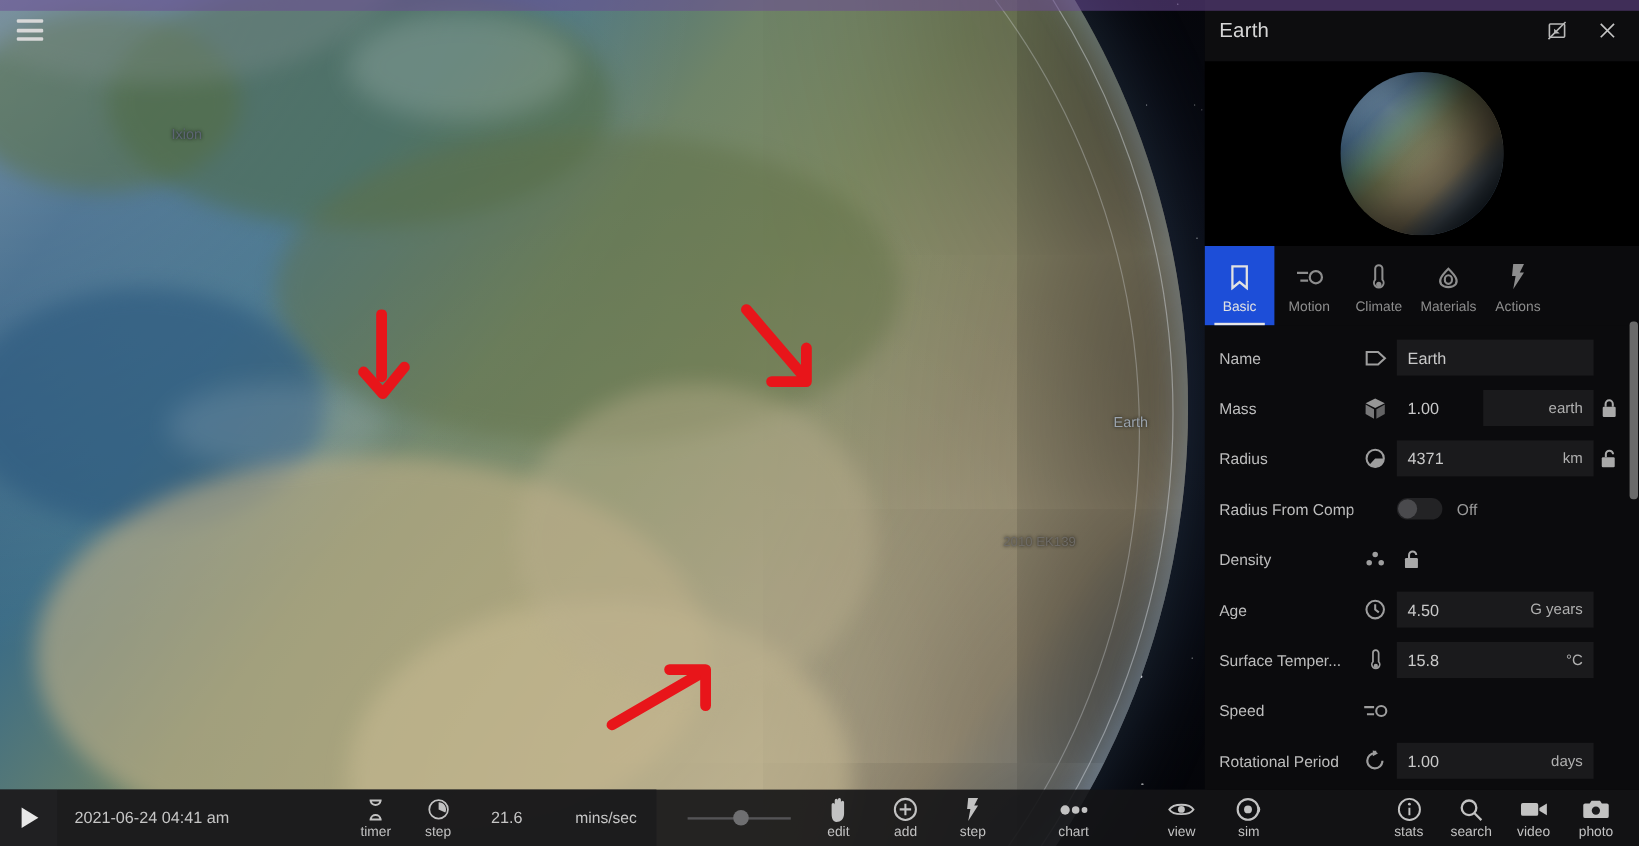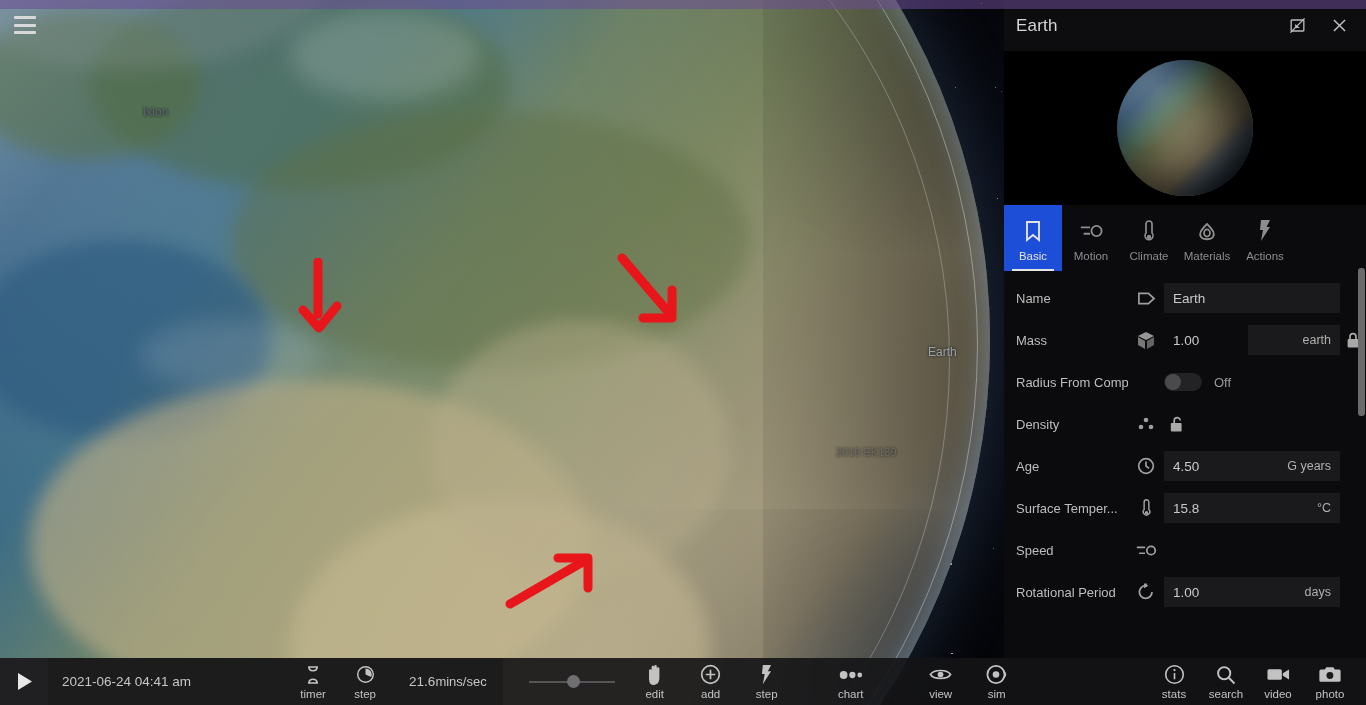--- a/index.html
+++ b/index.html
@@ -110,21 +110,21 @@
   }
   .tab .tab-icon { height: 26px; display: flex; align-items: center; justify-content: center; }
   .tab.active { background: #1d4ed8; color: #e2e2e2; }
   .tab.active::after {
     content: ""; position: absolute; left: 8px; right: 8px; bottom: 0;
     height: 2px; background: #e6e6e6;
   }
 
   
   #props { flex: 1 1 auto; overflow: hidden; position: relative; padding-top: 6px; }
-  .prow { display: flex; align-items: center; height: 42px; padding: 0 0 0 12px; }
+  .prow { display: flex; align-items: center; height: 42px; padding: 0 12px 0 12px; }
   .plabel { width: 112px; color: #bdbdbd; font-size: 13px; white-space: nowrap; overflow: hidden; }
   .picon { width: 36px; display: flex; align-items: center; justify-content: center; color: #9e9e9e; }
   .pfield {
     flex: 1 1 auto; height: 30px; background: #1a1a1c; display: flex; align-items: center;
     padding: 0 9px; color: #c9c9c9; font-size: 13.5px;
   }
   .pfield .unit { margin-left: auto; color: #b0b0b0; font-size: 12.5px; }
   .pfield.split { background: transparent; padding: 0; }
   .pfield.split .val { padding-left: 9px; color: #c9c9c9; font-size: 13.5px; }
   .pfield.split .unitbox {
@@ -165,21 +165,21 @@
   #datetime-box {
     background: rgba(28,28,30,0.95); display: flex; align-items: center;
     padding: 0 16px 0 14px; color: #c6c6c6; font-size: 13.5px; white-space: nowrap;
   }
   .tool {
     width: 48px; display: flex; flex-direction: column; align-items: center;
     justify-content: center; gap: 2px; cursor: pointer; color: #c2c2c2; font-size: 11.5px;
   }
   .tool .t-icon { height: 22px; display: flex; align-items: center; justify-content: center; }
   #rate-val { display: flex; align-items: center; padding-left: 18px; color: #c6c6c6; font-size: 13.5px; }
-  #rate-unit { display: flex; align-items: center; color: #c6c6c6; font-size: 13px; }
+  #rate-unit { display: flex; align-items: center; padding-left: 44px; color: #c6c6c6; font-size: 13px; }
   #speed-slider {
     width: 86px; margin: 0 12px 0 26px; display: flex; align-items: center; position: relative;
     cursor: pointer;
   }
   #speed-slider .track { width: 100%; height: 2px; background: #545456; }
   #speed-slider .knob {
     position: absolute; left: 44%; width: 13px; height: 13px; border-radius: 50%;
     background: #6f6f71;
   }
   .grow-lg { width: 96px; }
@@ -491,20 +491,39 @@
             <span class="unitbox">earth</span>
           </div>
           <div class="plock">
             <svg width="14" height="17" viewBox="0 0 14 17" fill="none" stroke="currentColor" stroke-width="1.7">
               <rect x="1.6" y="7" width="10.8" height="8.4" rx="1" fill="currentColor" stroke="none"></rect>
               <path d="M4 7 V4.6 A3 3 0 0 1 10 4.6 V7"></path>
             </svg>
           </div>
         </div>
         <div class="prow">
+          <div class="plabel">Radius</div>
+          <div class="picon">
+            <svg width="18" height="18" viewBox="0 0 18 18" fill="none" stroke="currentColor" stroke-width="1.7">
+              <circle cx="9" cy="9" r="7.2"></circle>
+              <path d="M9 9 L16 9 A7.2 7.2 0 0 1 4 14.5 Z" fill="currentColor" stroke="none"></path>
+            </svg>
+          </div>
+          <div class="pfield">
+            <span>4371</span>
+            <span class="unit">km</span>
+          </div>
+          <div class="plock">
+            <svg width="15" height="17" viewBox="0 0 15 17" fill="none" stroke="currentColor" stroke-width="1.7">
+              <rect x="0.8" y="7" width="10.8" height="8.4" rx="1" fill="currentColor" stroke="none"></rect>
+              <path d="M4.2 7 V4.6 A3 3 0 0 1 10.2 4.6"></path>
+            </svg>
+          </div>
+        </div>
+        <div class="prow">
           <div class="plabel">Radius From Composi...</div>
           <div class="picon"></div>
           <div class="toggle-wrap">
             <div class="toggle">
               <div class="knob"></div>
             </div>
             <span class="toggle-label">Off</span>
           </div>
           <div class="plock spacer"></div>
         </div>

